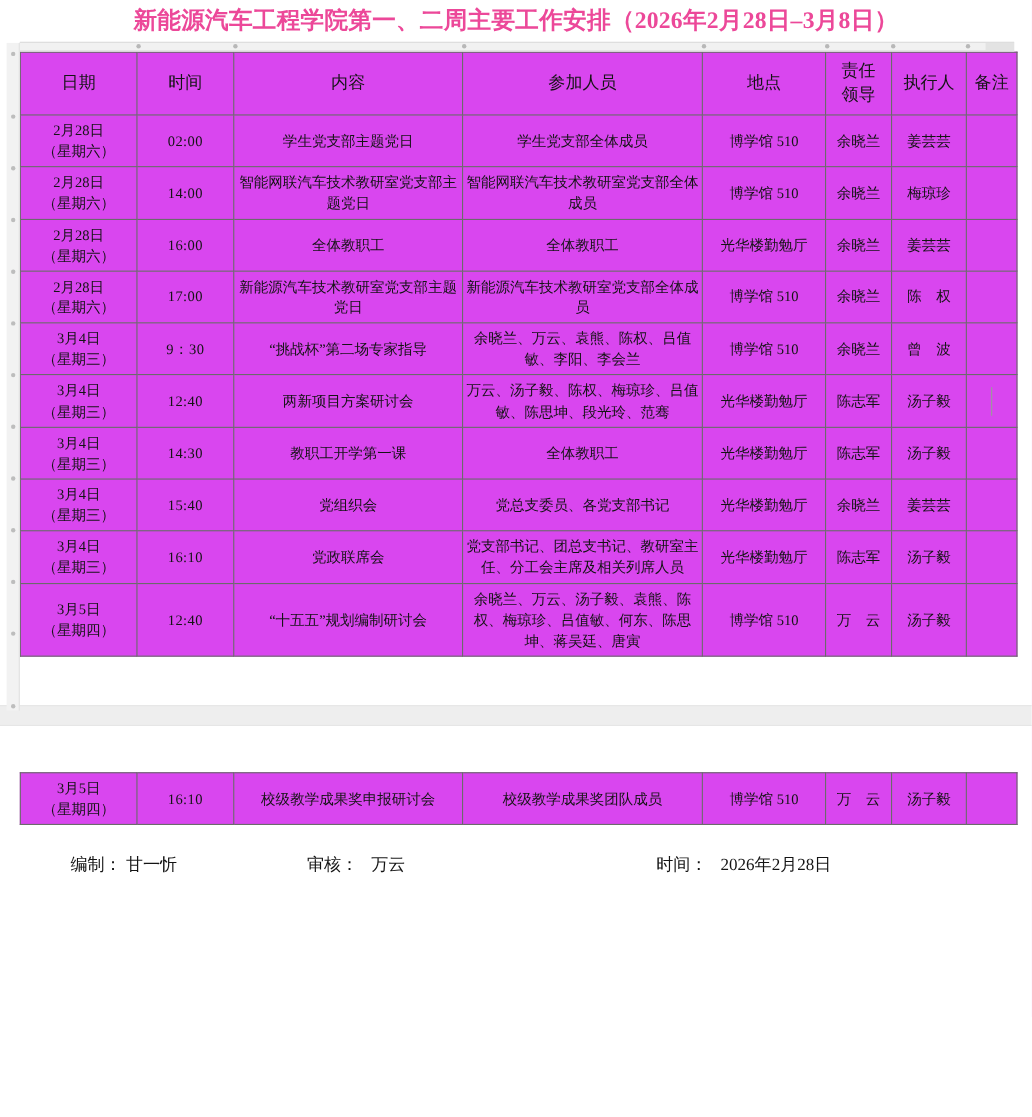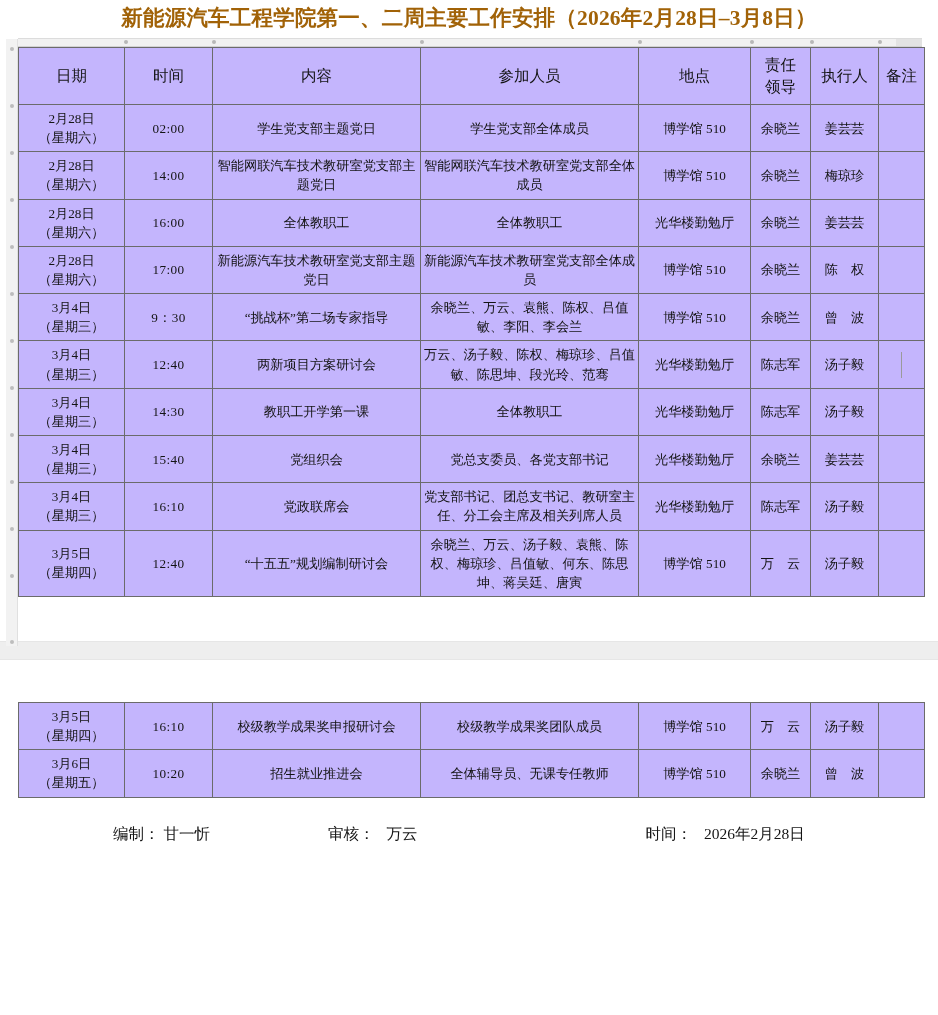--- a/index.html
+++ b/index.html
@@ -18,21 +18,21 @@
   }
 
   
   .doc-title {
     text-align: center;
     font-size: 21.5px;
     font-weight: bold;
     letter-spacing: 0.2px;
     padding: 3px 0 6px 0;
     white-space: nowrap;
-    color: #a16207;
+    color: #ec4899;
   }
 
   
   .sheet {
     position: relative;
   }
 
   
   .ruler-strip {
     position: relative;
@@ -76,21 +76,21 @@
     border-radius: 50%;
     background: #bdbdbd;
   }
 
   
   table.sched {
     border-collapse: collapse;
     table-layout: fixed;
     width: 902px;
     margin: 0 0 0 18px;
-    background: #c4b5fd;
+    background: #d946ef;
   }
   table.sched td, table.sched th {
     border: 1px solid #6b6b6b;
     text-align: center;
     vertical-align: middle;
     font-size: 13.2px;
     line-height: 1.45;
     padding: 4px 3px;
     font-family: "Liberation Serif", "DejaVu Serif", serif;
     word-break: break-all;
@@ -139,21 +139,21 @@
     border-bottom: 1px solid #e6e6e6;
     width: 100%;
   }
   .page-gap-2 {
     height: 42px;
   }
 
   
   .footer-row {
     margin: 26px 0 0 0;
-    padding-left: 113px;
+    padding-left: 64px;
     font-size: 15.5px;
     display: flex;
     align-items: baseline;
     white-space: nowrap;
   }
   .footer-field { display: inline-flex; align-items: baseline; }
   .f-label { }
   .f-value { margin-left: 4px; }
   .gap-a { width: 118px; display:inline-block; }
   .gap-b { width: 228px; display:inline-block; }
@@ -359,33 +359,20 @@
             <div>（星期四）</div>
           </td>
           <td class="cell-time">16:10</td>
           <td class="cell-content">校级教学成果奖申报研讨会</td>
           <td class="cell-people">校级教学成果奖团队成员</td>
           <td class="cell-place">博学馆 510</td>
           <td class="cell-leader">万　云</td>
           <td class="cell-exec">汤子毅</td>
           <td class="cell-remark"></td>
         </tr>
-        <tr>
-          <td class="cell-date">
-            <div>3月6日</div>
-            <div>（星期五）</div>
-          </td>
-          <td class="cell-time">10:20</td>
-          <td class="cell-content">招生就业推进会</td>
-          <td class="cell-people">全体辅导员、无课专任教师</td>
-          <td class="cell-place">博学馆 510</td>
-          <td class="cell-leader">余晓兰</td>
-          <td class="cell-exec">曾　波</td>
-          <td class="cell-remark"></td>
-        </tr>
       </tbody>
   </table>
 
   <div class="footer-row">
     <span class="footer-field">
       <span class="f-label">编制：</span>
       <span class="f-value">甘一忻</span>
     </span>
     <span class="gap-a"></span>
     <span class="footer-field">

